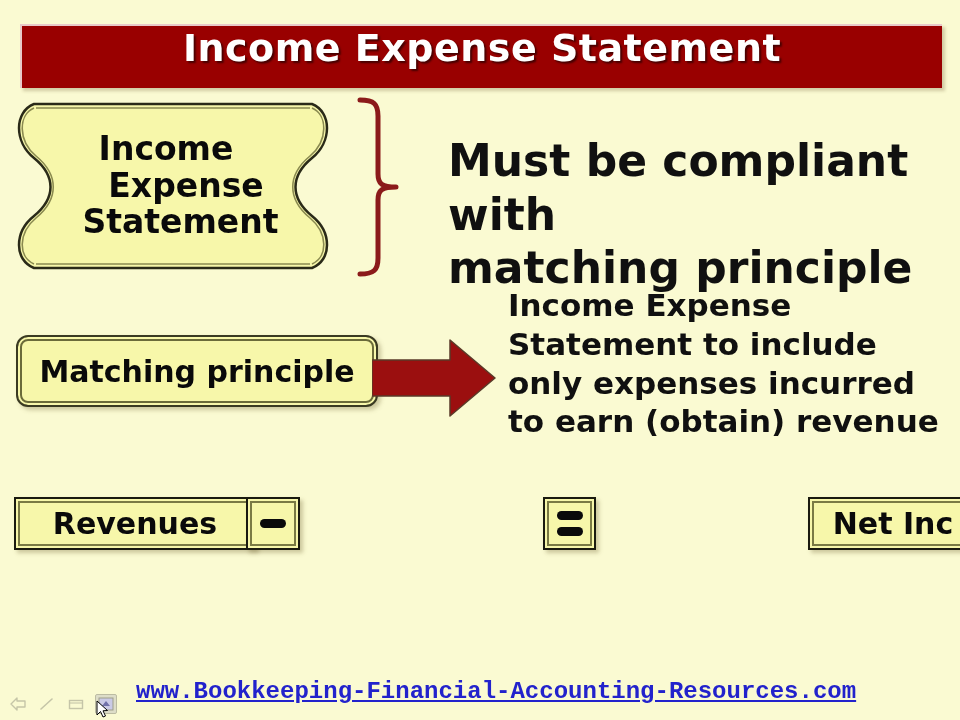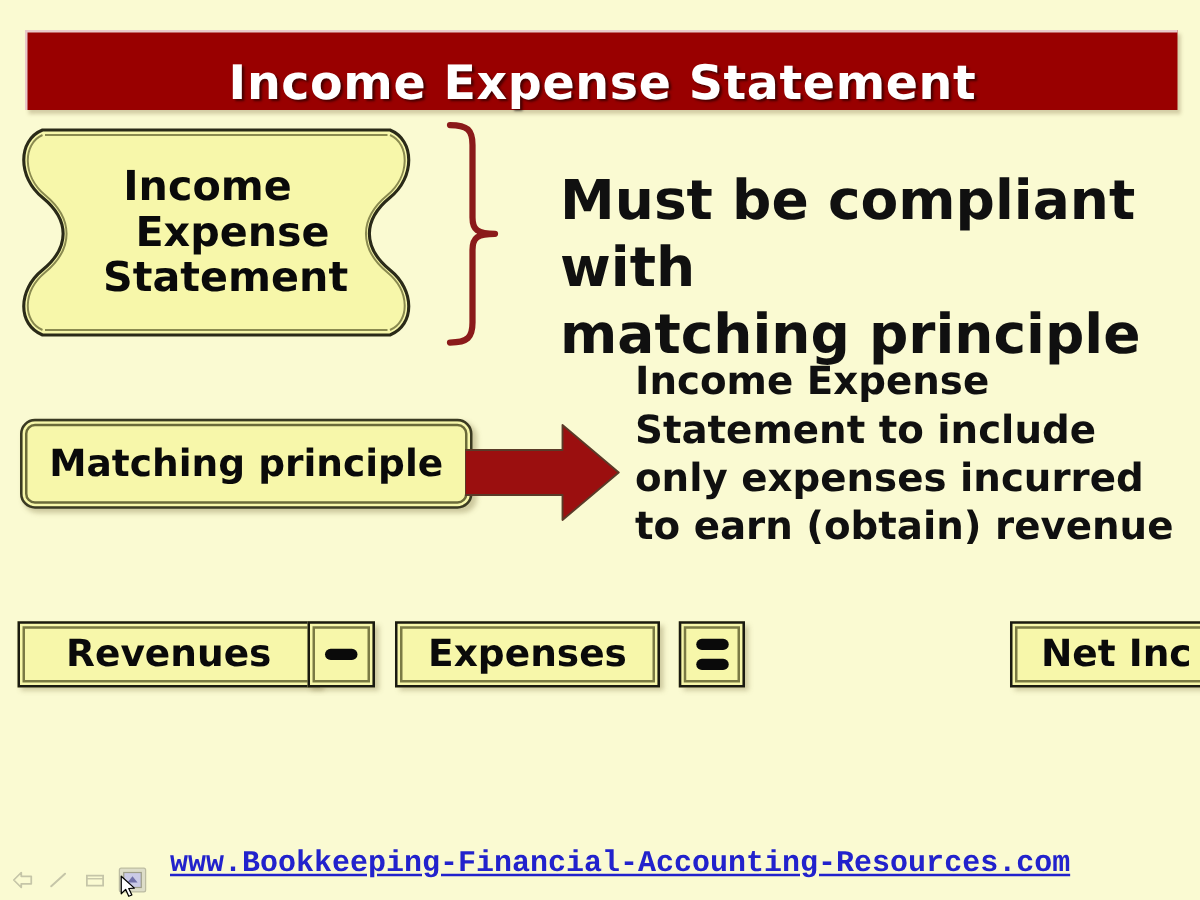--- a/index.html
+++ b/index.html
@@ -24,21 +24,21 @@
     position: absolute;
     left: 20px;
     top: 24px;
     width: 920px;
     height: 62px;
     background: #990000;
     border-top: 2px solid #e8c9c9;
     border-left: 2px solid #e8c9c9;
     box-shadow: 3px 3px 3px rgba(120,100,60,0.30);
     display: flex;
-    align-items: flex-end;
+    align-items: flex-start;
     justify-content: center;
   }
   #title-text {
     color: #ffffff;
     font-family: "DejaVu Sans", sans-serif;
     font-size: 38px;
     font-weight: bold;
     letter-spacing: 0.5px;
     text-shadow: 2px 2px 2px rgba(0,0,0,0.55);
     white-space: nowrap;
@@ -301,23 +301,20 @@
   </div>
 
   <div class="eq-box" id="box-revenues">
     <div class="eq-label">Revenues</div>
   </div>
 
   <div class="eq-box" id="box-minus">
     <div class="op-bar"></div>
   </div>
 
-  <div class="eq-box" id="box-expenses">
-    <div class="eq-label">Expenses</div>
-  </div>
 
   <div class="eq-box" id="box-equals">
     <div class="op-stack">
       <div class="op-bar"></div>
       <div class="op-bar"></div>
     </div>
   </div>
 
   <div class="eq-box" id="box-netincome">
     <div class="eq-label">Net Inc</div>

